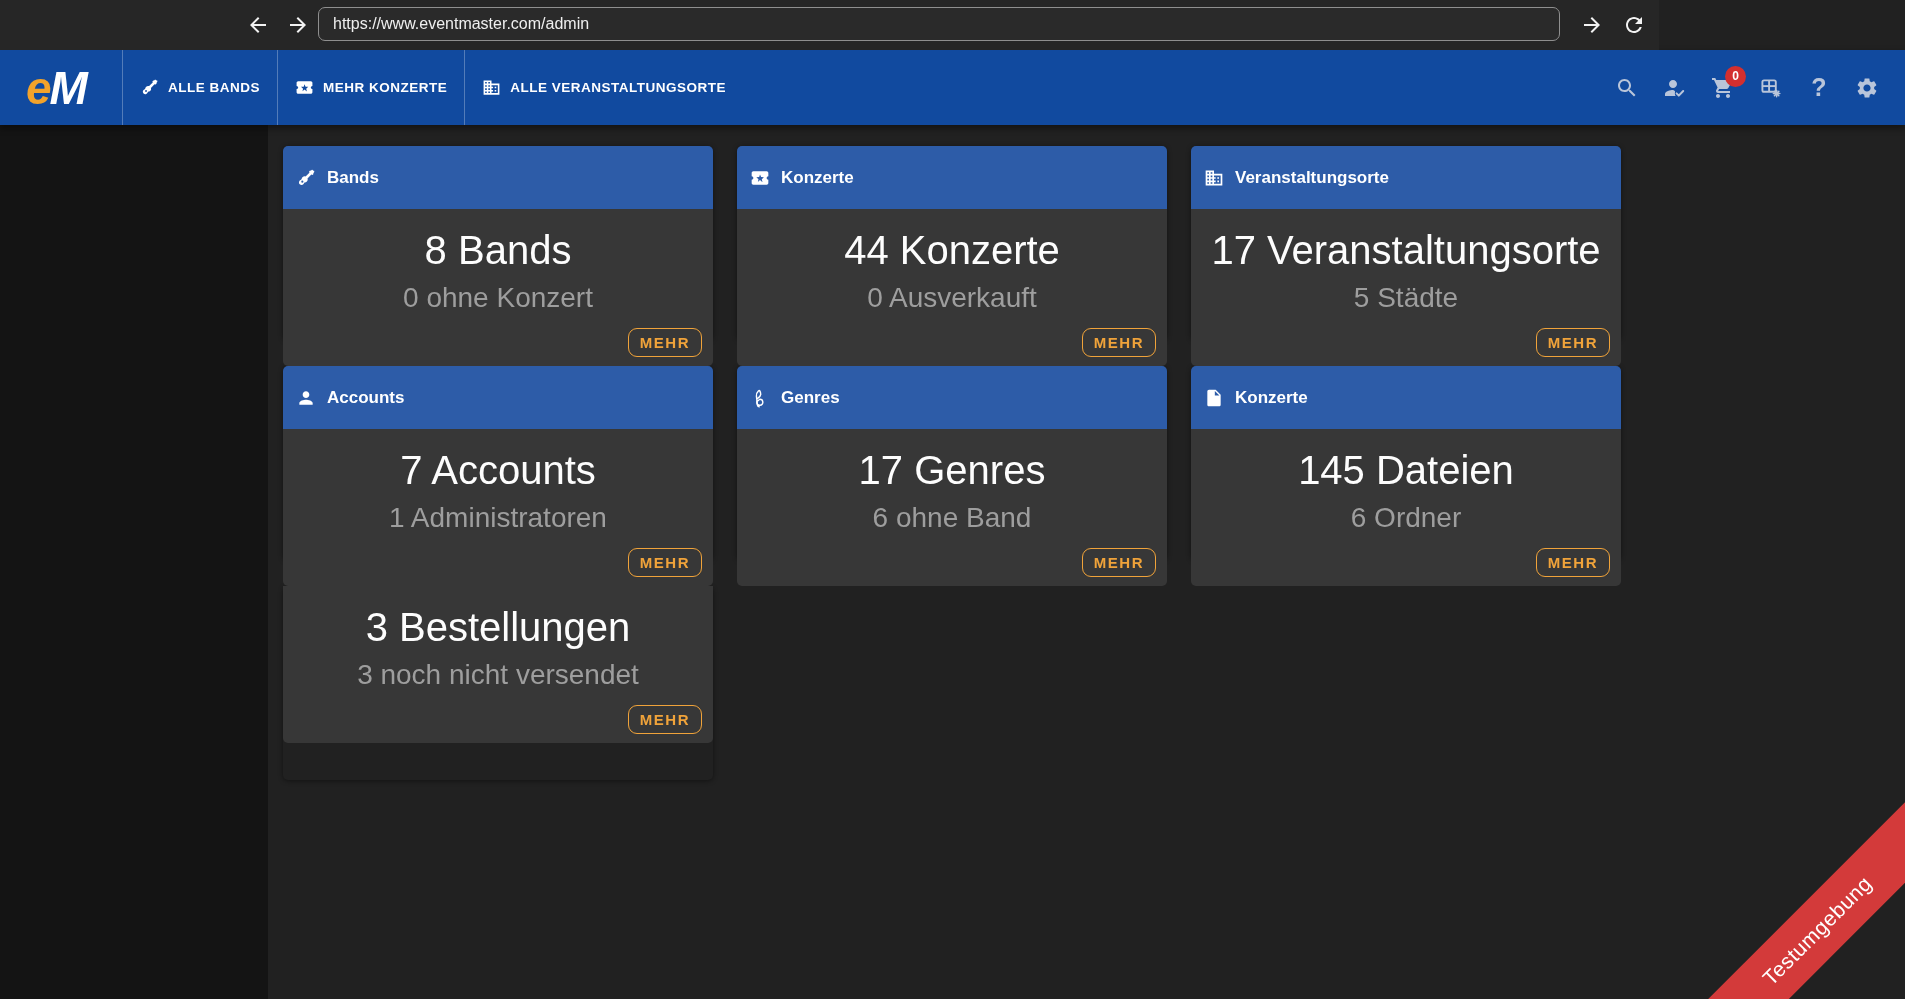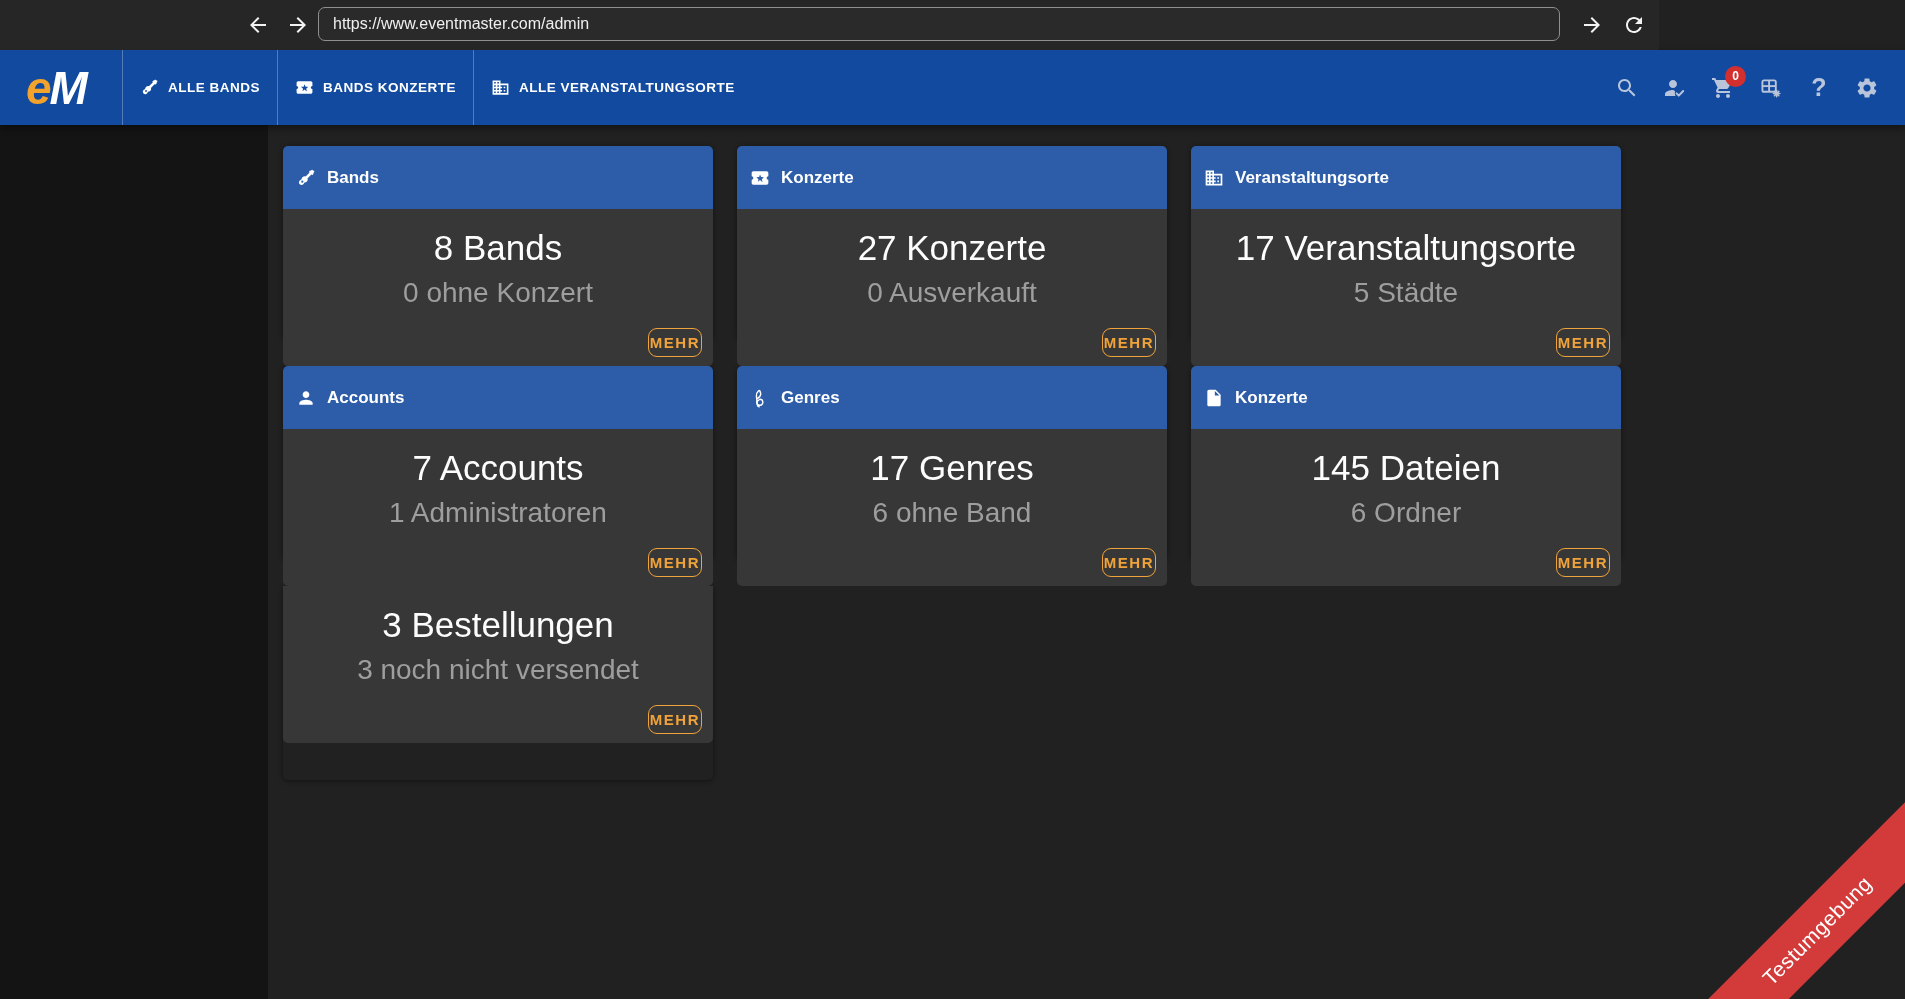--- a/index.html
+++ b/index.html
@@ -42,25 +42,25 @@
 
   
   .cards{position:absolute;left:283px;top:146px;display:grid;
          grid-template-columns:repeat(3,430px);gap:26px 24px;}
   .card{width:430px;height:194px;border-radius:5px;box-shadow:0 1px 5px rgba(0,0,0,.45);}
   .card-header{height:37px;background:#2d5ca8;border-radius:5px 5px 0 0;
                display:flex;align-items:center;gap:11px;padding:13px 13px;color:#fff;}
   .card-header svg{width:20px;height:20px;flex:0 0 auto;}
   .card-title{font-size:17px;font-weight:700;color:#fff;}
   .card-body{position:relative;height:157px;background:#373737;border-radius:0 0 5px 5px;text-align:center;}
-  .card-headline{padding-top:19px;font-size:35px;font-weight:400;color:#fdfdfd;}
+  .card-headline{padding-top:19px;font-size:40px;font-weight:400;color:#fdfdfd;}
   .card-subline{margin-top:9px;font-size:28px;font-weight:500;color:#9e9e9e;}
   .more-btn{position:absolute;right:11px;bottom:9px;background:transparent;cursor:pointer;
             border:1.6px solid #f0a33a;border-radius:9px;color:#f0a33a;
-            font:700 15px "Liberation Sans",sans-serif;letter-spacing:1.5px;padding:5px 1px;}
+            font:700 15px "Liberation Sans",sans-serif;letter-spacing:1.5px;padding:5px 11px;}
 
   
   .ribbon{position:absolute;left:1627px;top:902px;width:380px;height:57px;background:#d33a3a;
           transform:rotate(-45deg);display:flex;align-items:center;justify-content:center;
           color:#fff;font-size:21px;letter-spacing:.5px;z-index:20;}
 </style>
 </head>
 <body>
 
 <svg width="0" height="0" style="position:absolute" aria-hidden="true">
@@ -155,21 +155,21 @@
     <div class="nav-item">
       <svg>
           <use href="#i-guitar"></use>
         </svg>
       <span>ALLE BANDS</span>
     </div>
     <div class="nav-item">
       <svg>
           <use href="#i-ticket"></use>
         </svg>
-      <span>BANDS KONZERTE</span>
+      <span>MEHR KONZERTE</span>
     </div>
     <div class="nav-item">
       <svg>
           <use href="#i-building"></use>
         </svg>
       <span>ALLE VERANSTALTUNGSORTE</span>
     </div>
     <div class="nav-right">
       <div class="ico">
           <svg>
@@ -222,21 +222,21 @@
     </div>
 
     <div class="card">
       <div class="card-header">
         <svg>
             <use href="#i-ticket"></use>
           </svg>
         <span class="card-title">Konzerte</span>
       </div>
       <div class="card-body">
-        <div class="card-headline">27 Konzerte</div>
+        <div class="card-headline">44 Konzerte</div>
         <div class="card-subline">0 Ausverkauft</div>
         <button class="more-btn">MEHR</button>
       </div>
     </div>
 
     <div class="card">
       <div class="card-header">
         <svg>
             <use href="#i-building"></use>
           </svg>

